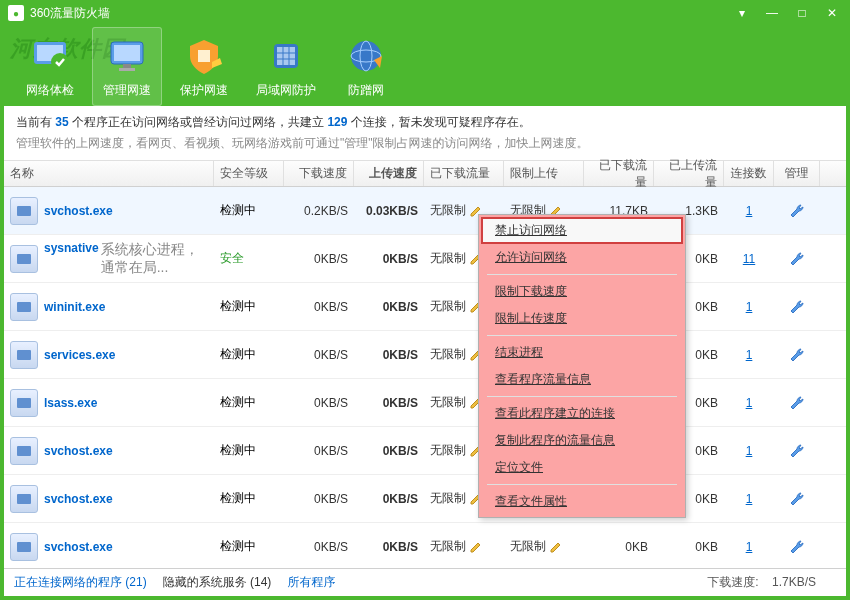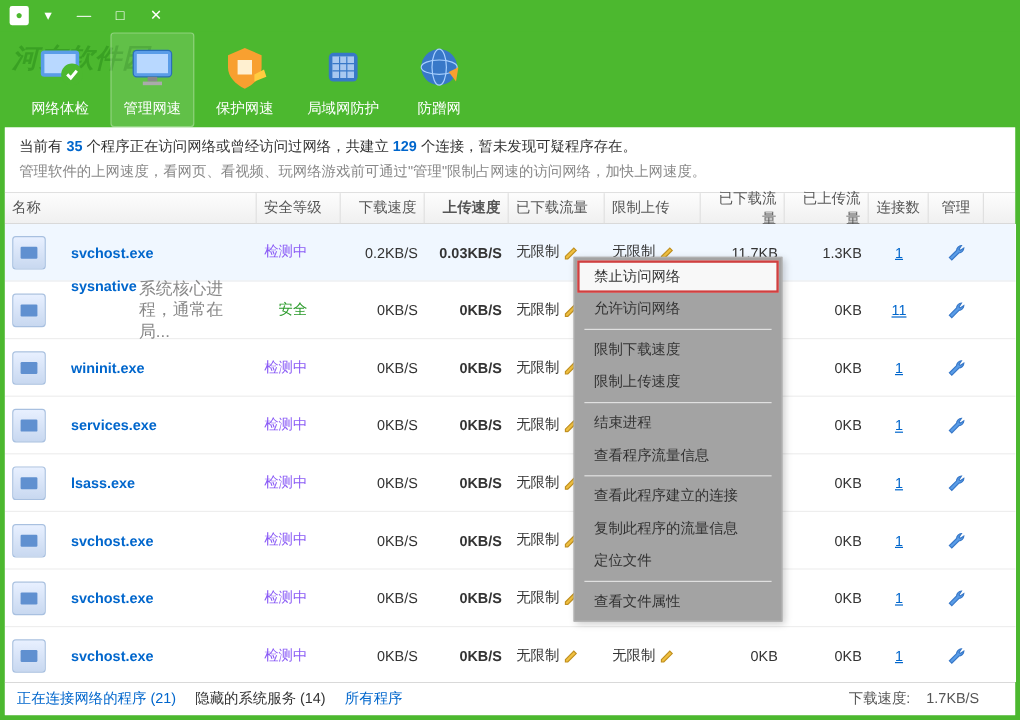--- a/index.html
+++ b/index.html
@@ -39,49 +39,50 @@
     .col-ullimit { width: 80px; }
     .col-dltraffic { width: 70px; text-align: right; justify-content: flex-end; }
     .col-ultraffic { width: 70px; text-align: right; justify-content: flex-end; }
     .col-conn { width: 50px; text-align: center; justify-content: center; }
     .col-manage { width: 46px; text-align: center; justify-content: center; }
     
     .table-body { flex: 1; overflow-y: auto; background: #fff; }
     .row { display: flex; height: 48px; border-bottom: 1px solid #eee; align-items: center; font-size: 12px; }
     .row.selected { background: #f0f7ff; }
     .row > div { padding: 0 6px; height: 100%; display: flex; align-items: center; }
-    .row .col-name { gap: 21px; }
+    .row .col-name { gap: 6px; }
     .proc-icon { width: 28px; height: 28px; background: linear-gradient(#e8f0ff, #c8d8f0); border: 1px solid #a8c0e0; border-radius: 3px; display: flex; align-items: center; justify-content: center; flex-shrink: 0; }
     .proc-icon-inner { width: 14px; height: 10px; background: #6090d0; border-radius: 1px; }
     .proc-name { color: #0066cc; font-weight: bold; }
     .proc-sub { color: #888; font-size: 14px; }
     .proc-name-stack { display: flex; flex-direction: row; gap: 2px; }
-    .safety-safe { color: #2a9a2a; margin-left: 12px; }
-    .safety-checking { color: #8b5cf6; }
+    .safety-safe { color: #2a9a2a; }
+    .safety-checking { color: #000000; }
     .limit-cell { display: flex; align-items: center; gap: 4px; }
     .edit-icon { width: 12px; height: 12px; }
     .conn-link { color: #0066cc; text-decoration: underline; cursor: pointer; }
     .wrench-icon { width: 16px; height: 16px; cursor: pointer; }
     
-    .context-menu { position: absolute; left: 478px; top: 214px; width: 174px; background: #a3a3a3; border: 1px solid #b0b0b0; box-shadow: 2px 2px 6px rgba(0,0,0,0.2); z-index: 100; padding: 2px; }
+    .context-menu { position: absolute; left: 478px; top: 214px; width: 208px; background: #fca5a5; border: 1px solid #b0b0b0; box-shadow: 2px 2px 6px rgba(0,0,0,0.2); z-index: 100; padding: 2px; text-decoration: underline; }
     .menu-item { padding: 5px 14px; cursor: pointer; font-size: 12px; color: #333; }
     .menu-item.highlighted { border: 2px solid #d04040; padding: 3px 12px; background: #f8f8f8; }
     .menu-sep { height: 1px; background: #e0e0e0; margin: 3px 6px; }
     
     .bottom-tabs { height: 28px; border-top: 1px solid #d0d0d0; background: #fff; display: flex; align-items: center; padding: 0 10px; font-size: 12px; gap: 16px; }
     .tab-item { color: #0066cc; cursor: pointer; }
     .tab-item.active { color: #333; }
     .bottom-speed { margin-left: auto; margin-right: 20px; color: #555; }
   </style>
 </head>
 <body>
 
 <div class="window">
   <div class="titlebar">
     <div class="titlebar-icon">●</div>
+    <div class="titlebar-title">360流量防火墙</div>
     <div class="titlebar-controls">
       <div class="titlebar-btn">▾</div>
       <div class="titlebar-btn">—</div>
       <div class="titlebar-btn">□</div>
       <div class="titlebar-btn">✕</div>
     </div>
   </div>
 
   <div class="toolbar">
     <div class="watermark">河东软件园</div>

